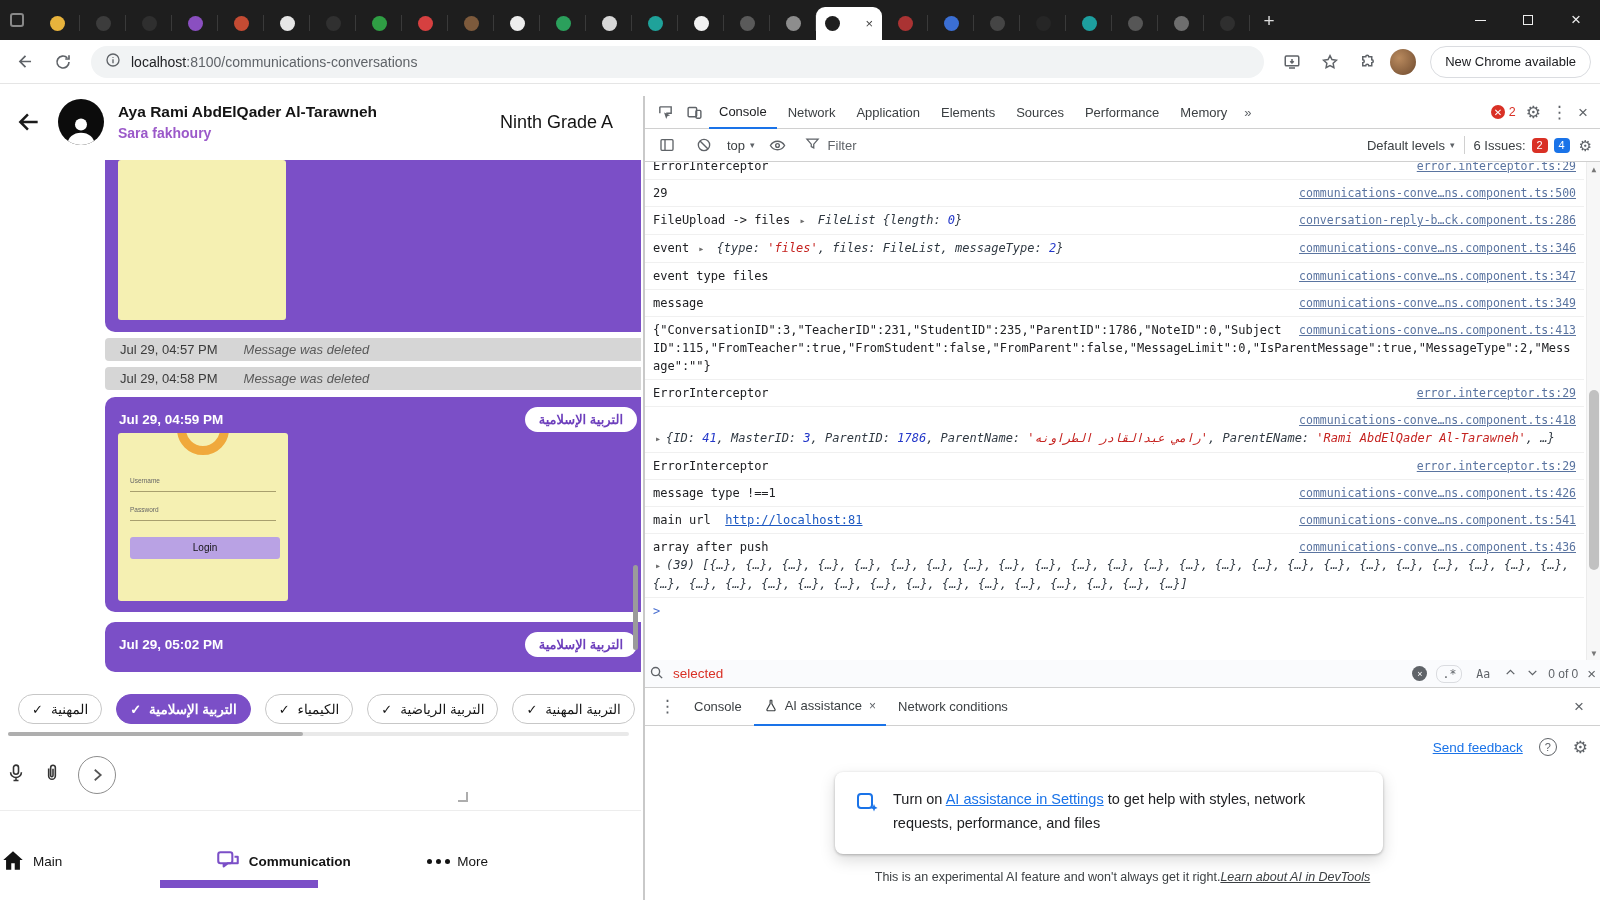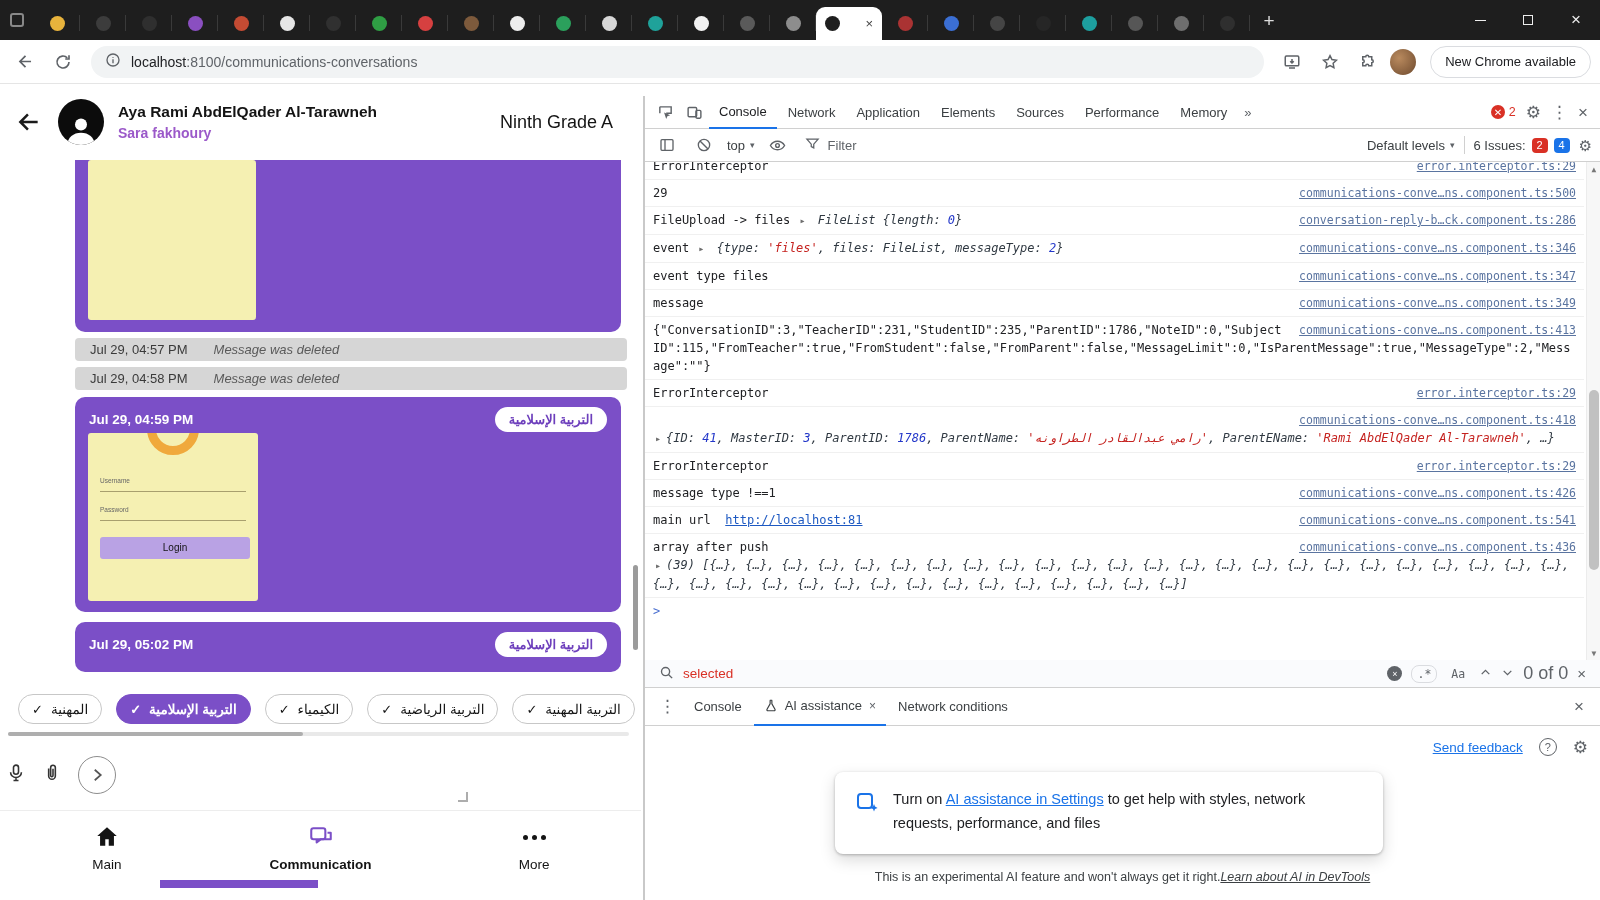--- a/index.html
+++ b/index.html
@@ -32,21 +32,21 @@
   
   .app { position:absolute; left:0; top:84px; width:641px; height:816px; background:#fff; }
   .app-header { height:76px; display:flex; align-items:center; padding:0 14px; gap:14px; }
   .back-btn { width:30px; height:30px; display:flex; align-items:center; justify-content:center; }
   .p-avatar { width:46px; height:46px; border-radius:50%; background:#0c0c0c; display:flex; align-items:flex-end; justify-content:center; overflow:hidden; }
   .names { display:flex; flex-direction:column; gap:4px; }
   .student-name { font-size:15.5px; font-weight:700; color:#141414; }
   .teacher-name { font-size:14px; font-weight:700; color:#9b59c9; }
   .grade { margin-left:auto; font-size:18px; color:#141414; padding-right:14px; }
 
-  .chat { position:relative; height:530px; overflow:hidden; }
+  .chat { position:relative; height:530px; overflow:hidden;margin-left:30px; }
   .bubble { position:absolute; left:75px; width:546px; background:#7b4fc7; border-radius:10px; color:#fff; }
   .bubble-head { display:flex; justify-content:space-between; align-items:center; }
   .btime { font-size:13.5px; font-weight:700; }
   .bbadge { background:#fff; color:#6d3fbc; border-radius:15px; padding:5px 14px; font-size:13px; font-weight:700; }
   .img-yellow { position:absolute; background:#f5f0b2; border-radius:3px; }
   .deleted { position:absolute; left:75px; width:552px; height:23px; background:#d6d6d6; border-radius:4px; display:flex; align-items:center; padding:0 15px; gap:26px; font-size:13px; color:#3a3a3a; }
   .deleted .dtext { font-style:italic; color:#5a5a5a; }
 
   .login-card { position:absolute; left:13px; top:36px; width:170px; height:168px; background:#f5f0b2; border-radius:3px; padding:0 12px; overflow:hidden; color:#555; }
   .login-logo { height:34px; position:relative; }
@@ -67,21 +67,21 @@
   .hscroll .thumb { position:absolute; left:0; top:4px; height:4px; width:295px; background:#aeaeae; border-radius:2px; }
 
   .reply { height:72px; display:flex; align-items:flex-start; padding:4px 12px 0 6px; gap:14px; position:relative; }
   .reply textarea { flex:1; height:60px; border:none; outline:none; resize:none; font-family:"Liberation Sans",sans-serif; font-size:14.5px; color:#333; padding:10px 10px; background:transparent; }
   .reply textarea::placeholder { color:#4a4a4a; }
   .reply-icons { display:flex; align-items:center; gap:16px; margin-top:14px; }
   .send-btn { width:38px; height:38px; border:1.6px solid #8d8d8d; border-radius:50%; display:flex; align-items:center; justify-content:center; background:#fff; }
   .grip { position:absolute; left:458px; bottom:8px; width:10px; height:10px; border-right:2px solid #999; border-bottom:2px solid #999; transform:none; opacity:.8; }
 
   .appnav { height:88px; border-top:1px solid #ededed; display:flex; position:relative; }
-  .nav-item { flex:1; display:flex; flex-direction:column; align-items:center; gap:7px; padding-top:13px; font-size:13.5px; color:#141414; }
+  .nav-item { flex:1; display:flex; flex-direction:row; align-items:center; gap:7px; padding-top:13px; font-size:13.5px; color:#141414; }
   .nav-item.active .nav-label { font-weight:700; }
   .dots3 { display:flex; gap:4px; align-items:center; height:26px; }
   .dots3 i { width:5px; height:5px; background:#141414; border-radius:50%; }
   .nav-indicator { position:absolute; left:160px; bottom:10px; width:158px; height:8px; background:#7b4fc7; }
 
   
   .devtools { position:absolute; left:643px; top:96px; width:957px; height:816px; background:#fff; border-left:2px solid #c9c9c9; color:#3c4043; }
   .dt-tabs { height:33px; display:flex; align-items:center; border-bottom:1px solid #d0d0d0; padding:0 6px; gap:1px; }
   .dt-icon-btn { width:28px; height:28px; display:flex; align-items:center; justify-content:center; }
   .dt-tab { padding:0 10px; height:33px; display:flex; align-items:center; font-size:13px; color:#3c4043; white-space:nowrap; }
@@ -116,25 +116,25 @@
   .obj.n { color:#2337c9; }
   .obj.s { color:#c5221f; }
   .wrapmsg { word-break:break-all; white-space:pre-wrap; }
   .console-link { color:#1d59c2; text-decoration:underline; }
   .prompt-row { padding:6px 8px; color:#4a6fd0; }
   .cscroll { position:absolute; right:0; top:0; width:14px; height:498px; background:#f7f7f7; border-left:1px solid #ececec; }
   .cscroll .arr { width:14px; height:14px; display:flex; align-items:center; justify-content:center; color:#777; font-size:8px; }
   .cscroll .thumb { position:absolute; left:2px; top:228px; width:10px; height:180px; background:#c1c1c1; border-radius:5px; }
   .cscroll .arr.bottom { position:absolute; bottom:0; }
 
-  .findbar { height:28px; display:flex; align-items:center; gap:9px; padding:0 14px; border-bottom:1px solid #d0d0d0; background:#fafbfd; font-size:13px; }
+  .findbar { height:28px; display:flex; align-items:center; gap:9px; padding:0 4px; border-bottom:1px solid #d0d0d0; background:#fafbfd; font-size:13px; }
   .findbar input { flex:1; border:none; outline:none; background:transparent; font-size:13.5px; color:#d93025; }
   .clear-ic { width:15px; height:15px; border-radius:50%; background:#5f6368; color:#fff; font-size:9px; display:flex; align-items:center; justify-content:center; }
   .tog { font-size:11.5px; color:#5f6368; font-family:"DejaVu Sans Mono",monospace; border:1px solid #dadce0; border-radius:8px; padding:1px 5px; }
-  .count { color:#5f6368; font-size:18px; white-space:nowrap; }
+  .count { color:#5f6368; font-size:12px; white-space:nowrap; }
 
   .drawer-tabs { height:38px; display:flex; align-items:center; gap:2px; padding:0 8px; border-bottom:1px solid #d0d0d0; font-size:13px; }
   .drawer-tab { display:flex; align-items:center; gap:7px; padding:0 10px; height:38px; color:#3c4043; }
   .drawer-tab.active { border-bottom:2px solid #1a73e8; }
   .drawer-tab .x { color:#5f6368; font-size:12px; }
   .drawer-body { position:relative; height:186px; }
   .feedback-row { position:absolute; right:12px; top:12px; display:flex; align-items:center; gap:16px; }
   .feedback-link { color:#1a73e8; text-decoration:underline; font-size:13.5px; }
   .help-circ { width:18px; height:18px; border:1.6px solid #5f6368; border-radius:50%; color:#5f6368; font-size:11px; display:flex; align-items:center; justify-content:center; }
   .toast { position:absolute; left:190px; top:46px; width:548px; background:#fff; border-radius:8px; box-shadow:0 1px 3px rgba(0,0,0,.25), 0 6px 16px rgba(0,0,0,.15); display:flex; gap:14px; padding:16px 20px 18px; font-size:14.5px; color:#202124; line-height:1.65; }

